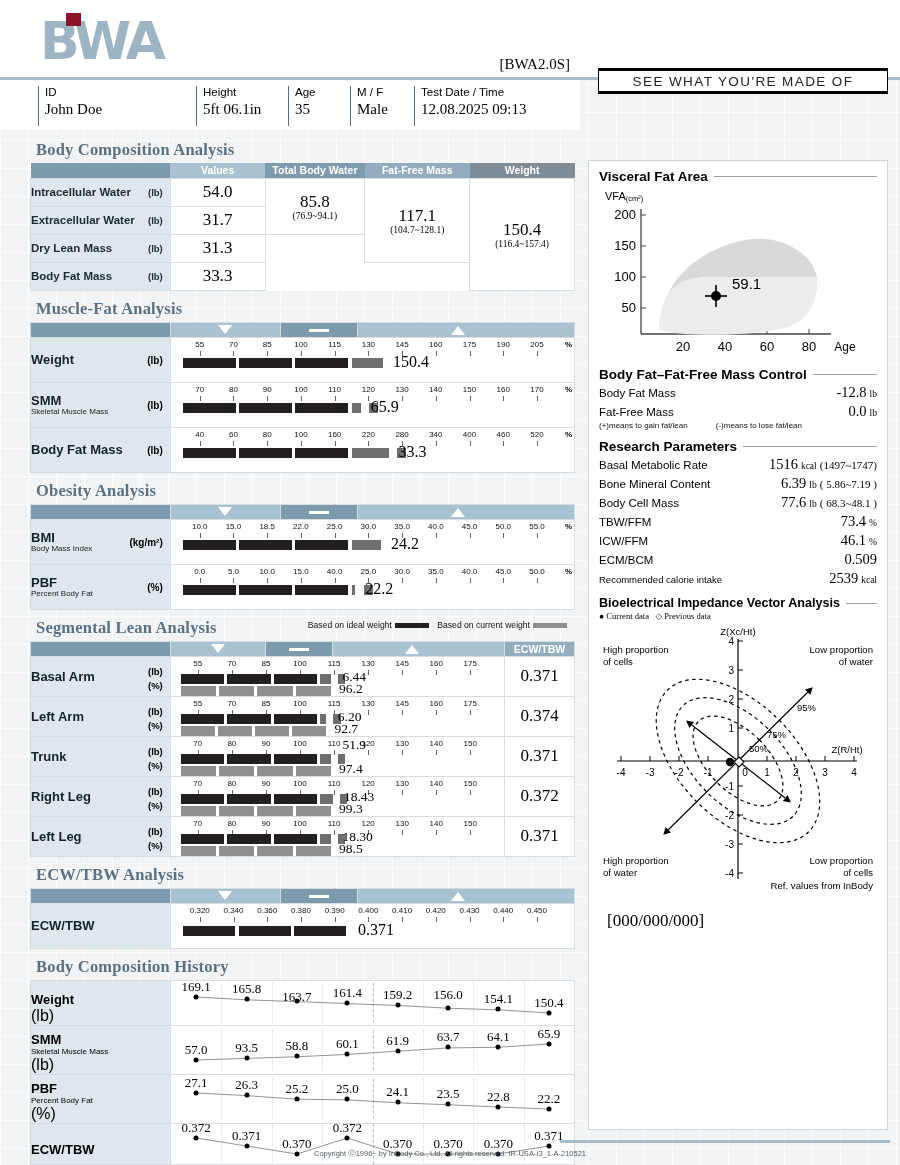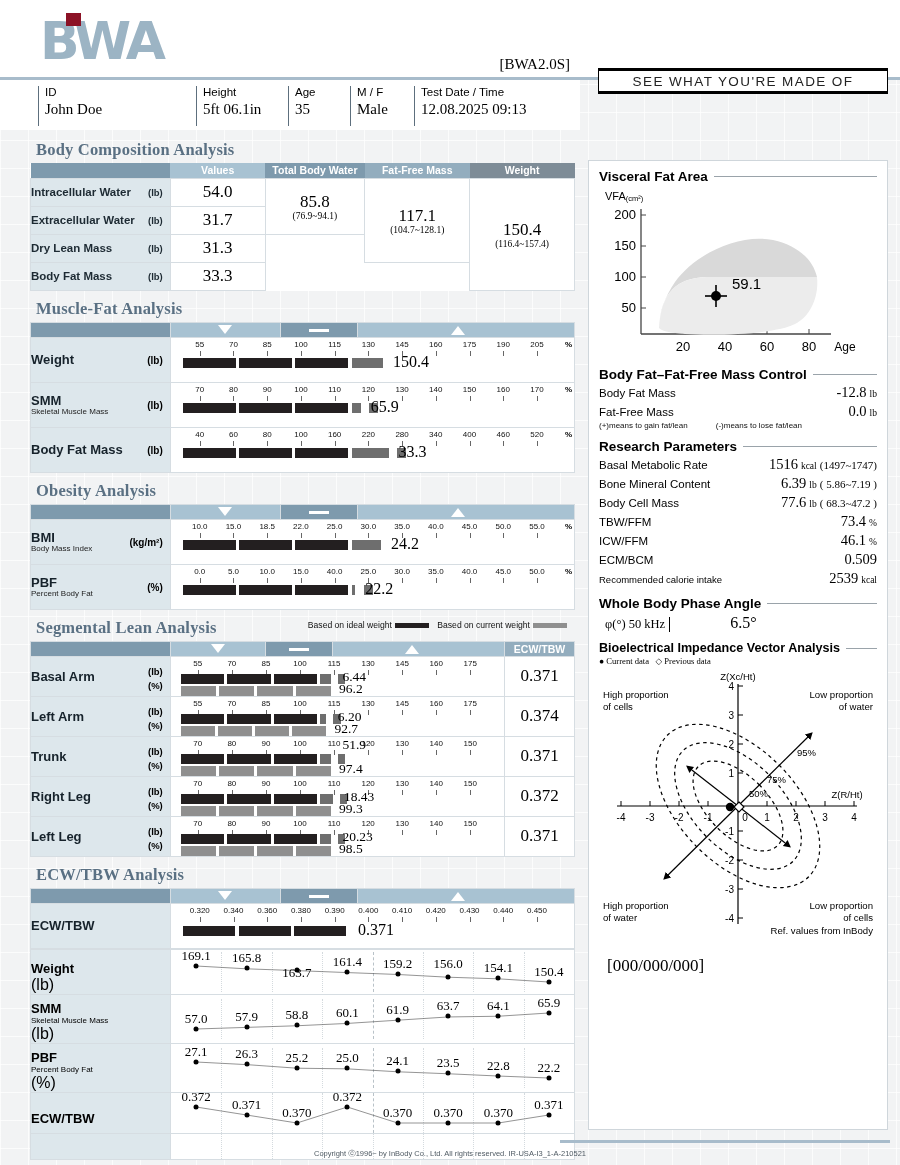--- a/index.html
+++ b/index.html
@@ -739,21 +739,21 @@
                   <span class="tick" style="left:89.88888888888889%">150</span>
                   <span class="tickline" style="left:89.88888888888889%"></span>
                 </div>
                 <div class="barwrap" style="left:3%;top:17px;width:92%">
                   <span class="seg dark" style="left:0%;width:14.18840579710145%"></span>
                   <span class="seg dark" style="left:15.166666666666668%;width:14.18840579710145%"></span>
                   <span class="seg dark" style="left:30.333333333333336%;width:14.18840579710145%"></span>
                   <span class="seg mid" style="left:45.5%;width:3.521739130434783%"></span>
                   <span class="seg mid" style="left:51.30434782608696%;width:2.391304347826087%"></span>
                 </div>
-                <span class="barval sm" style="left:51.5%;top:12px">20.23</span>
+                <span class="barval sm" style="left:51.5%;top:12px">18.30</span>
                 <div class="barwrap" style="left:3%;top:29px;width:92%">
                   <span class="seg lite" style="left:0%;width:11.521739130434783%"></span>
                   <span class="seg lite" style="left:12.5%;width:11.521739130434783%"></span>
                   <span class="seg lite" style="left:25%;width:11.521739130434783%"></span>
                   <span class="seg lite" style="left:37.5%;width:11.521739130434783%"></span>
                 </div>
                 <span class="barval sm" style="left:50.5%;top:24px">98.5</span>
               </div>
             </td>
             <td class="ecwcell">0.371</td>
@@ -813,20 +813,21 @@
                   <span class="seg dark" style="left:15%;width:14.021739130434781%"></span>
                   <span class="seg dark" style="left:30%;width:14.021739130434781%"></span>
                 </div>
                 <span class="barval" style="left:46.4%;top:17px">0.371</span>
               </div>
             </td>
           </tr>
         </tbody>
     </table>
 
+    <div class="sect-title" style="margin-top:8px">Body Composition History</div>
     <table class="hist">
       <tbody id="hist-rows">
           <tr>
             <td class="h-lbl"><div class="nm" style="font-size:13px;font-weight:bold;padding-top:11px">Weight</div><span class="un">(lb)</span></td>
             <td>
               <div class="h-graph">
                 <span class="vsep" style="left:12.5%;border-left:1px dotted #d4dade"></span>
                 <span class="vsep" style="left:25%;border-left:1px dotted #d4dade"></span>
                 <span class="vsep" style="left:37.5%;border-left:1px dotted #d4dade"></span>
                 <span class="vsep" style="left:50%"></span>
@@ -834,21 +835,21 @@
                 <span class="vsep" style="left:75%;border-left:1px dotted #d4dade"></span>
                 <span class="vsep" style="left:87.5%;border-left:1px dotted #d4dade"></span>
                 <svg style="position:absolute;left:0;top:0;width:100%;height:40px" preserveAspectRatio="none" viewBox="0 0 100 40">
                   <polyline fill="none" stroke="#3a3a3a" stroke-width="0.55" vector-effect="non-scaling-stroke" points="6.25,14 18.75,16.823529411764692 31.25,18.62032085561498 43.75,20.58823529411764 56.25,22.470588235294127 68.75,25.208556149732622 81.25,26.83422459893049 93.75,30"></polyline>
                 </svg>
                 <span class="hpt" style="left:6.25%;top:14px"></span>
                 <span class="hlab" style="left:6.25%;top:-4px">169.1</span>
                 <span class="hpt" style="left:18.75%;top:16.823529411764692px"></span>
                 <span class="hlab" style="left:18.75%;top:-1.1764705882353077px">165.8</span>
                 <span class="hpt" style="left:31.25%;top:18.62032085561498px"></span>
-                <span class="hlab" style="left:31.25%;top:13px">163.7</span>
+                <span class="hlab" style="left:31.25%;top:6px">163.7</span>
                 <span class="hpt" style="left:43.75%;top:20.58823529411764px"></span>
                 <span class="hlab" style="left:43.75%;top:2.5882352941176414px">161.4</span>
                 <span class="hpt" style="left:56.25%;top:22.470588235294127px"></span>
                 <span class="hlab" style="left:56.25%;top:4.470588235294127px">159.2</span>
                 <span class="hpt" style="left:68.75%;top:25.208556149732622px"></span>
                 <span class="hlab" style="left:68.75%;top:4px">156.0</span>
                 <span class="hpt" style="left:81.25%;top:26.83422459893049px"></span>
                 <span class="hlab" style="left:81.25%;top:8.83422459893049px">154.1</span>
                 <span class="hpt" style="left:93.75%;top:30px"></span>
                 <span class="hlab" style="left:93.75%;top:12px">150.4</span>
@@ -865,21 +866,21 @@
                 <span class="vsep" style="left:50%"></span>
                 <span class="vsep" style="left:62.5%;border-left:1px dotted #d4dade"></span>
                 <span class="vsep" style="left:75%;border-left:1px dotted #d4dade"></span>
                 <span class="vsep" style="left:87.5%;border-left:1px dotted #d4dade"></span>
                 <svg style="position:absolute;left:0;top:0;width:100%;height:40px" preserveAspectRatio="none" viewBox="0 0 100 40">
                   <polyline fill="none" stroke="#3a3a3a" stroke-width="0.55" vector-effect="non-scaling-stroke" points="6.25,30 18.75,28.382022471910116 31.25,26.76404494382023 43.75,24.426966292134832 56.25,21.191011235955067 68.75,17.955056179775283 81.25,17.235955056179794 93.75,14"></polyline>
                 </svg>
                 <span class="hpt" style="left:6.25%;top:30px"></span>
                 <span class="hlab" style="left:6.25%;top:12px">57.0</span>
                 <span class="hpt" style="left:18.75%;top:28.382022471910116px"></span>
-                <span class="hlab" style="left:18.75%;top:10.382022471910116px">57.9</span>
+                <span class="hlab" style="left:18.75%;top:10.382022471910116px">93.5</span>
                 <span class="hpt" style="left:31.25%;top:26.76404494382023px"></span>
                 <span class="hlab" style="left:31.25%;top:8.764044943820231px">58.8</span>
                 <span class="hpt" style="left:43.75%;top:24.426966292134832px"></span>
                 <span class="hlab" style="left:43.75%;top:6.426966292134832px">60.1</span>
                 <span class="hpt" style="left:56.25%;top:21.191011235955067px"></span>
                 <span class="hlab" style="left:56.25%;top:3.1910112359550666px">61.9</span>
                 <span class="hpt" style="left:68.75%;top:17.955056179775283px"></span>
                 <span class="hlab" style="left:68.75%;top:-0.044943820224716546px">63.7</span>
                 <span class="hpt" style="left:81.25%;top:17.235955056179794px"></span>
                 <span class="hlab" style="left:81.25%;top:-0.7640449438202062px">64.1</span>
@@ -1060,21 +1061,21 @@
           <div class="rrow">
             <span class="k" style="font-size:11.5px">Bone Mineral Content</span>
             <span class="v">6.39</span>
             <span class="u">lb</span>
             <span class="rg">( 5.86~7.19 )</span>
           </div>
           <div class="rrow">
             <span class="k" style="font-size:11.5px">Body Cell Mass</span>
             <span class="v">77.6</span>
             <span class="u">lb</span>
-            <span class="rg">( 68.3~47.2 )</span>
+            <span class="rg">( 68.3~48.1 )</span>
           </div>
           <div class="rrow">
             <span class="k" style="font-size:11.5px">TBW/FFM</span>
             <span class="v">73.4</span>
             <span class="u">%</span>
           </div>
           <div class="rrow">
             <span class="k" style="font-size:11.5px">ICW/FFM</span>
             <span class="v">46.1</span>
             <span class="u">%</span>
@@ -1084,30 +1085,20 @@
             <span class="v">0.509</span>
           </div>
           <div class="rrow">
             <span class="k" style="font-size:9.5px">Recommended calorie intake</span>
             <span class="v">2539</span>
             <span class="u">kcal</span>
           </div>
         </div>
     </div>
 
-    <div class="rsect" style="margin-top:9px;">
-      <div class="rtitle">
-        <span>Whole Body Phase Angle</span>
-          <span class="ln"></span>
-      </div>
-      <div style="display:flex;align-items:baseline;margin-top:3px;">
-        <span style="font-family:'Liberation Serif',serif;font-size:12.5px;padding-left:6px;border-right:1px solid #000;padding-right:4px;">φ(°) 50 kHz</span>
-        <span style="font-family:'Liberation Serif',serif;font-size:16px;margin-left:60px;">6.5°</span>
-      </div>
-    </div>
 
     <div class="rsect" style="margin-top:9px;">
       <div class="rtitle" style="font-size:12.6px;">
         <span>Bioelectrical Impedance Vector Analysis</span>
           <span class="ln"></span>
       </div>
       <div style="font-size:8.6px;font-family:'Liberation Serif',serif;margin-top:1px;">
         ●&nbsp;<span>Current data</span>
         &nbsp;&nbsp;◇&nbsp;<span>Previous data</span>
       </div>

